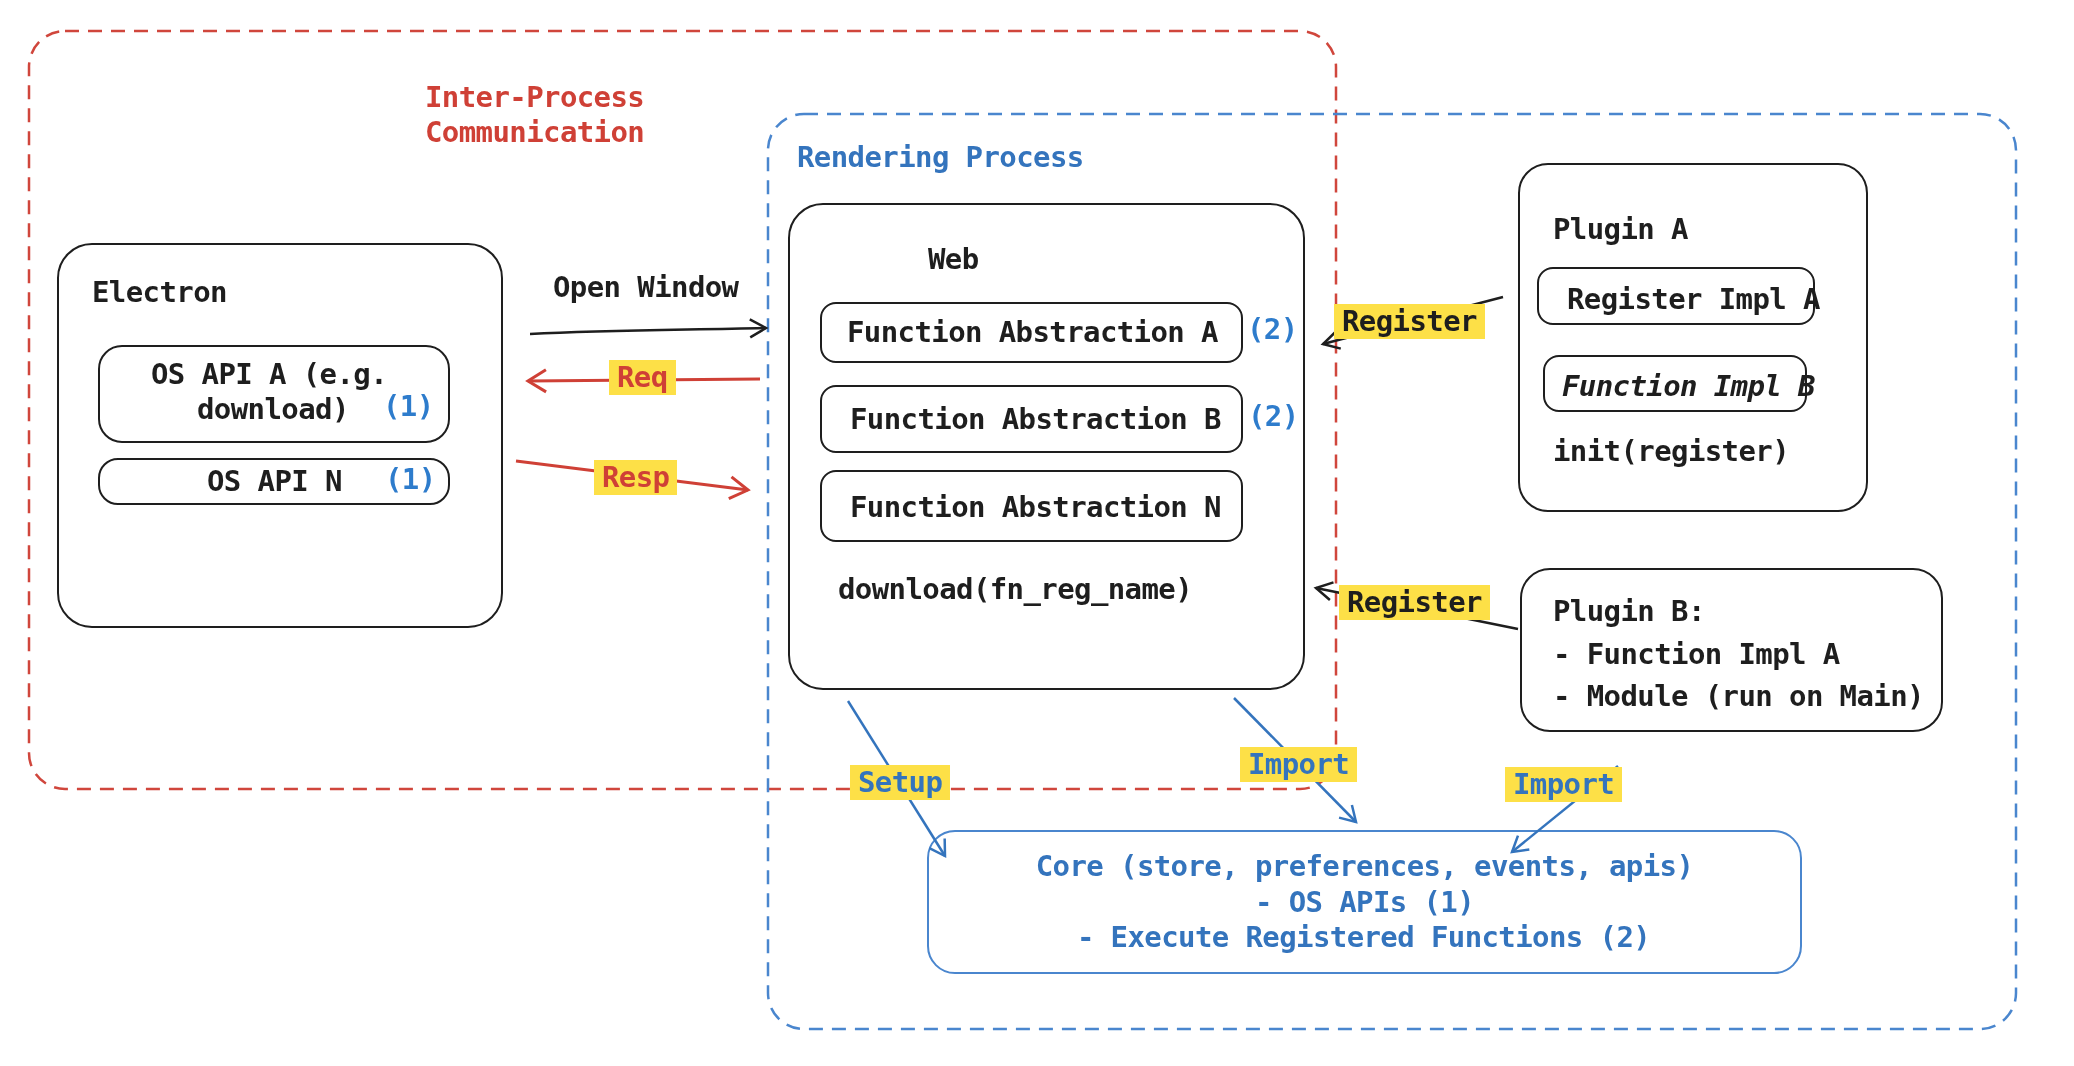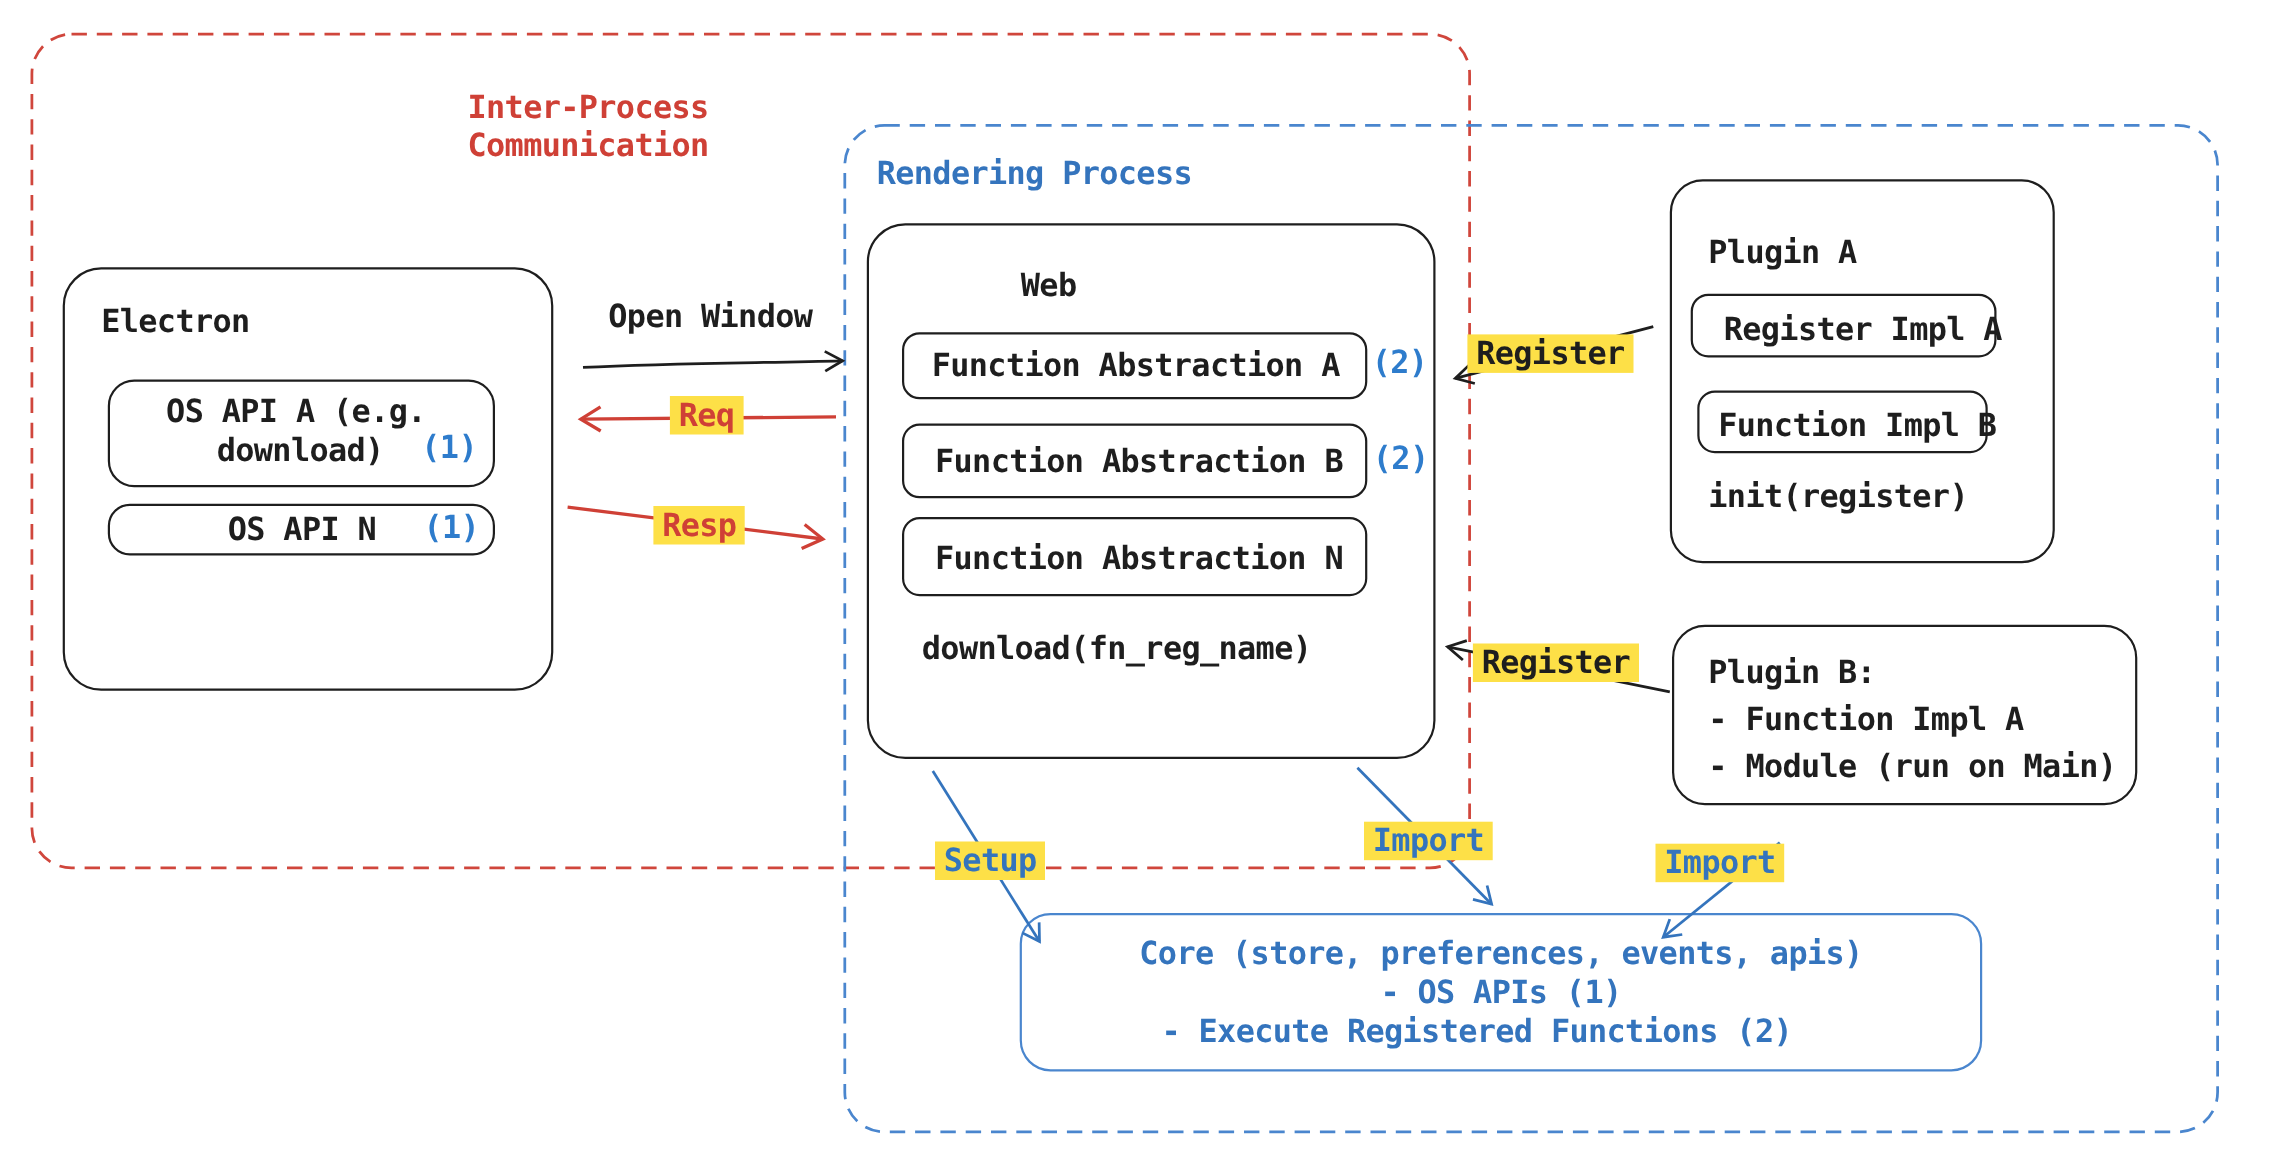--- a/index.html
+++ b/index.html
@@ -94,29 +94,29 @@
     <div class="lbl" style="left:850px;top:402px;">Function Abstraction B</div>
     <div class="lbl accent" style="left:1248px;top:399px;">(2)</div>
     <div class="lbl" style="left:850px;top:490px;">Function Abstraction N</div>
     <div class="lbl" style="left:838px;top:572px;">download(fn_reg_name)</div>
 
     <div class="lbl bg" style="left:1334px;top:304px;">Register</div>
     <div class="lbl bg" style="left:1339px;top:585px;">Register</div>
 
     <div class="lbl" style="left:1553px;top:212px;">Plugin A</div>
     <div class="lbl" style="left:1567px;top:282px;">Register Impl A</div>
-    <div class="lbl" style="left:1562px;top:369px;">Function Impl B</div>
+    <div class="lbl" style="left:1562px;top:369px;font-style:italic;">Function Impl B</div>
     <div class="lbl" style="left:1553px;top:434px;">init(register)</div>
 
     <div class="lbl" style="left:1553px;top:594px;">Plugin B:</div>
     <div class="lbl" style="left:1553px;top:637px;">- Function Impl A</div>
     <div class="lbl" style="left:1553px;top:679px;">- Module (run on Main)</div>
 
     <div class="lbl bg blue" style="left:850px;top:765px;">Setup</div>
     <div class="lbl bg blue" style="left:1240px;top:747px;">Import</div>
     <div class="lbl bg blue" style="left:1505px;top:767px;">Import</div>
 
     <div class="lbl blue centered" style="left:927px;top:849px;width:875px;">Core (store, preferences, events, apis)</div>
     <div class="lbl blue centered" style="left:927px;top:885px;width:875px;">- OS APIs (1)</div>
-    <div class="lbl blue centered" style="left:880px;top:920px;width:875px;padding-left:25px;">- Execute Registered Functions (2)</div>
+    <div class="lbl blue centered" style="left:926px;top:920px;width:875px;">- Execute Registered Functions (2)</div>
   </div>
 
 </div>
 
 </body></html>

